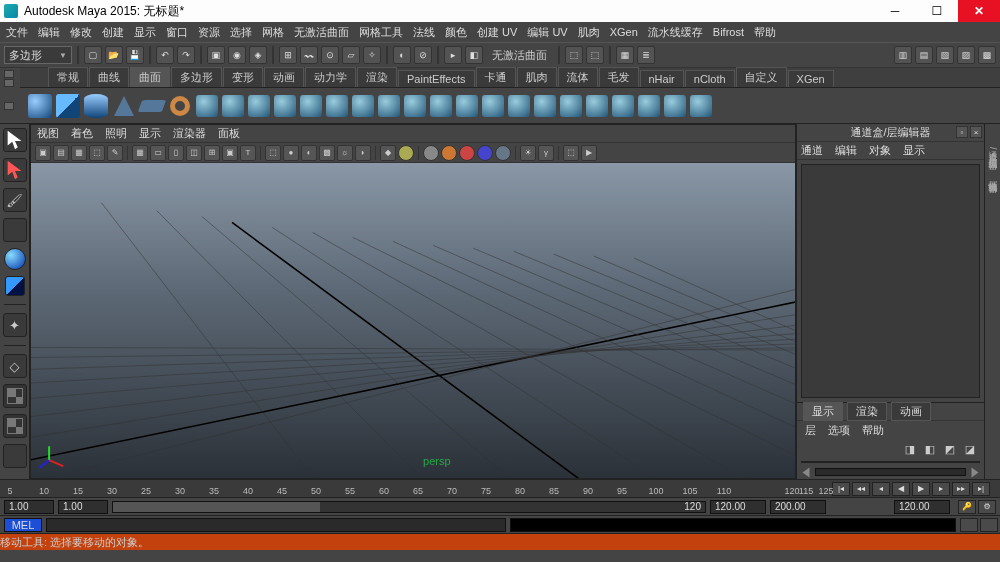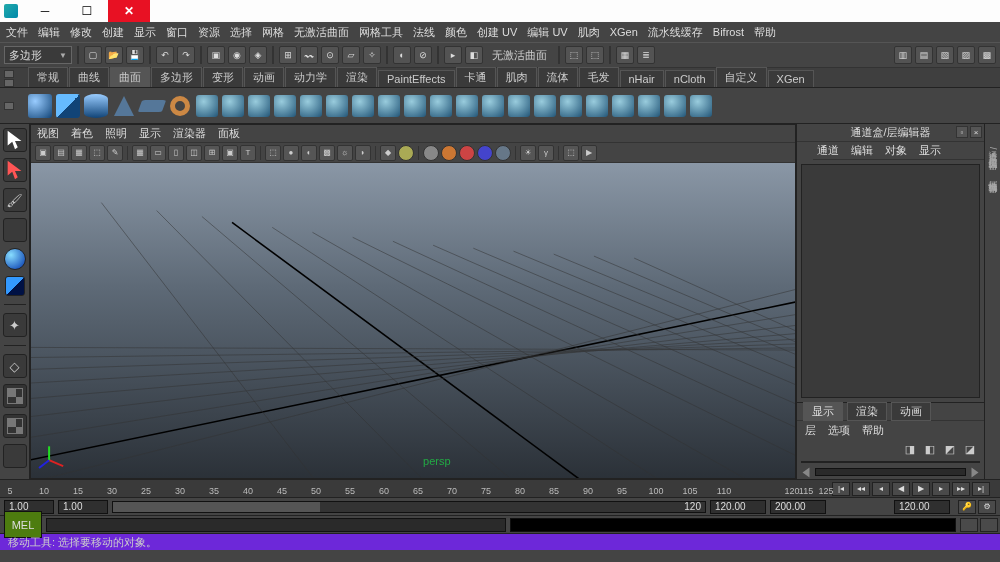--- a/index.html
+++ b/index.html
@@ -23,21 +23,21 @@
   .sbicon { width:18px; height:18px; background:#535353; border:1px solid #333; border-radius:2px; display:flex;align-items:center;justify-content:center;font-size:9px;color:#ddd;}
   .sbsep{width:2px;height:18px;background:#333;margin:0 2px;}
   .noactivate{color:#ccc; margin:0 6px;}
   .shelfbar .rightgrp{margin-left:auto; display:flex; gap:3px;}
 
   
   .shelftabs { height: 20px; background: #3f3f3f; display:flex; align-items:flex-end; padding-left: 28px; gap:0; border-bottom:1px solid #222;}
   .shelftab { padding: 2px 8px; background:#3a3a3a; border:1px solid #555; border-bottom:none; color:#ccc; margin-right:1px; font-size:11px;}
   .shelftab.active{ background:#555;}
   .shelftabs .leftgrp{position:absolute; left:4px; display:flex; flex-direction:column; gap:1px;}
-  .shelftabs-wrap{position:relative;height:20px;}
+  .shelftabs-wrap{position:relative;height:20px;padding-left:20px;}
   .tinyicon{width:10px;height:8px;background:#666;border:1px solid #333;}
 
   
   .shelficons{ height: 36px; background:#444; display:flex; align-items:center; padding-left:28px; gap:4px; border-bottom:1px solid #222;}
   .shelficons .leftcol{position:absolute; left:4px; width:20px; display:flex; flex-direction:column; gap:2px;}
   .shelficons-wrap{position:relative;height:36px;}
   .prim{width:24px;height:24px;border-radius:3px;display:flex;align-items:center;justify-content:center;}
   .sphere3d{background:radial-gradient(circle at 30% 30%,#9cf,#147);}
   .cube3d{background:linear-gradient(135deg,#6bf 0 50%,#147 50% 100%);}
   .cyl3d{background:linear-gradient(to bottom,#9cf,#147);border-radius:50%/20%;}
@@ -65,21 +65,21 @@
   .pvicon.orange{background:#c73;}
   .pvsep{width:1px;height:14px;background:#333;margin:0 2px;}
 
   .viewport{flex:1; background:linear-gradient(to bottom,#8a97a6 0%, #5d6976 40%, #2b3138 100%); position:relative; overflow:hidden;}
   .viewport svg{position:absolute;inset:0;width:100%;height:100%;}
 
   .rightpanel{width:188px;background:#444;border-left:1px solid #222;display:flex;flex-direction:column;}
   .rtitle{height:18px;display:flex;align-items:center;justify-content:center;font-size:11px;color:#ddd;border-bottom:1px solid #333;position:relative;}
   .rtitle .btns{position:absolute;right:2px;top:2px;display:flex;gap:2px;}
   .wbtn{width:12px;height:12px;background:#555;border:1px solid #333;font-size:8px;display:flex;align-items:center;justify-content:center;}
-  .rtabs{height:18px;display:flex;align-items:center;gap:12px;padding-left:4px;color:#ddd;border-bottom:1px solid #333;margin-left:16px;}
+  .rtabs{height:18px;display:flex;align-items:center;gap:12px;padding-left:4px;color:#ddd;border-bottom:1px solid #333;}
   .rbody{flex:1;background:#3a3a3a;margin:4px;border:1px solid #222;}
   .rightpanel .sect2{border-top:1px solid #222;}
   .rtabs2{height:18px;display:flex;align-items:center;padding-left:6px;gap:4px;border-bottom:1px solid #333;}
   .rtab{padding:1px 8px;background:#3a3a3a;border:1px solid #555;color:#ddd;font-size:11px;}
   .rtab.active{background:#555;}
   .rrow{height:18px;display:flex;align-items:center;padding-left:8px;gap:12px;color:#ddd;}
   .riconrow{height:20px;display:flex;align-items:center;justify-content:flex-end;padding-right:6px;gap:4px;}
   .ricon{width:16px;height:16px; display:flex;align-items:center;justify-content:center;}
   .layerbody{flex:0 0 48px;background:#2d2d2d;margin:2px 4px;border:1px solid #222;}
   .slider-row{height:14px;display:flex;align-items:center;padding:0 4px;gap:4px;}
@@ -98,32 +98,33 @@
 
   .rangebar{height:18px;background:#444;border-top:1px solid #222;display:flex;align-items:center;gap:4px;padding:0 4px;}
   .numbox{height:14px;background:#2f2f2f;border:1px solid #111;color:#ddd;padding:0 4px;display:flex;align-items:center;font-size:10px;}
   .rangetrack{flex:1;height:12px;background:#333;border:1px solid #111;position:relative;}
   .rangefill{position:absolute;left:0;top:0;bottom:0;width:35%;background:#555;}
   .rangetrack .val{position:absolute;right:4px;top:-1px;font-size:10px;color:#ddd;}
   .rangebar .endcol{display:flex;gap:4px;}
   .rangebar .endctrls{display:flex;gap:2px;margin-left:4px;}
 
   .cmdline{height:18px;background:#444;border-top:1px solid #222;display:flex;align-items:center;}
-  .mel{width:38px;height:27px;background:#4d7c0f;border:1px solid #111;color:#ddd;display:flex;align-items:center;justify-content:center;margin:0 4px;}
+  .mel{width:38px;height:14px;background:#1d4ed8;border:1px solid #111;color:#ddd;display:flex;align-items:center;justify-content:center;margin:0 4px;}
   .cmdinput{flex:0 0 460px;height:14px;background:#2a2a2a;border:1px solid #111;}
   .cmdresult{flex:1;height:14px;background:#000;border:1px solid #111;margin:0 4px;}
   .cmdbtn{width:18px;height:14px;background:#4a4a4a;border:1px solid #222;margin-right:2px;}
 
-  .helpline{height:17px;background:#6d28d9;border-top:1px solid #222;display:flex;align-items:center;padding-left:8px;color:#ccc;font-size:11px;}
+  .helpline{height:17px;background:#c2410c;border-top:1px solid #222;display:flex;align-items:center;color:#ccc;font-size:11px;}
 </style>
 </head>
 <body>
 
 <div class="titlebar">
   <div class="logo"></div>
+  <div class="title">Autodesk Maya 2015: 无标题*</div>
   <div class="winbtn">─</div>
   <div class="winbtn">☐</div>
   <div class="winbtn close">✕</div>
 </div>
 
 <div class="menubar" id="menubar">
     <span>文件</span>
     <span>编辑</span>
     <span>修改</span>
     <span>创建</span>

